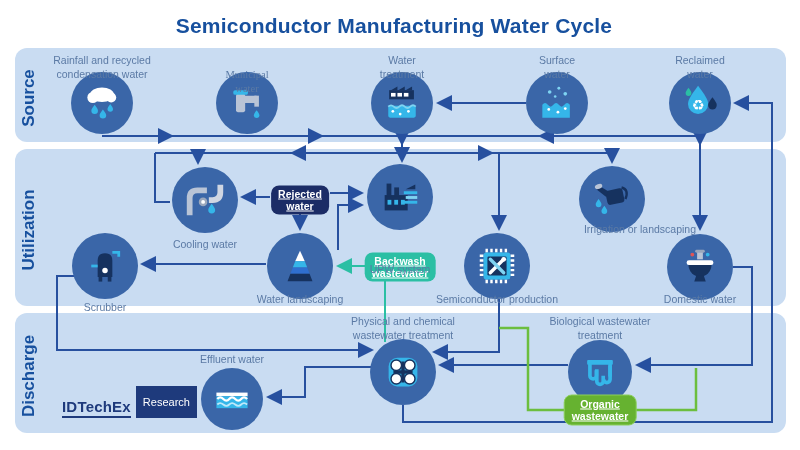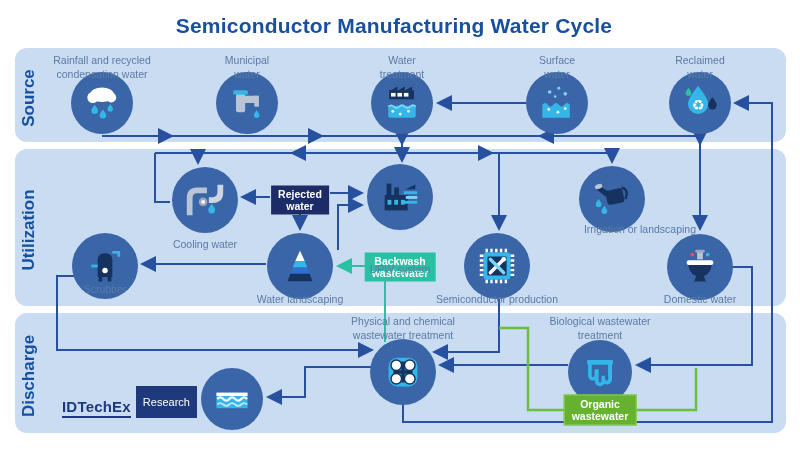--- a/index.html
+++ b/index.html
@@ -9,22 +9,22 @@
          font-size:21px;font-weight:bold;color:#17509e;letter-spacing:.2px;}
   .band{position:absolute;left:15px;width:771px;background:#c9dcf2;border-radius:12px;}
   .band-label{position:absolute;transform:rotate(-90deg);transform-origin:center;
               font-size:17px;font-weight:bold;color:#17509e;white-space:nowrap;}
   .node{position:absolute;border-radius:50%;background:#3a66a8;display:flex;
         align-items:center;justify-content:center;}
   .node svg{display:block;}
   .nlabel{position:absolute;transform:translateX(-50%);text-align:center;
           font-size:10.5px;line-height:14px;color:#5b7aa5;white-space:pre-line;width:170px;}
   .badge{position:absolute;transform:translate(-50%,-50%);color:#ffffff;font-weight:bold;
-         font-size:10.5px;line-height:11.5px;text-align:center;padding:3px 7px;border-radius:0;
-         white-space:pre-line;}
+         font-size:10.5px;line-height:11.5px;text-align:center;padding:3px 7px;border-radius:8px;
+         white-space:pre-line;text-decoration:underline;}
   .badge-rejected{background:#1b2c66;}
   .badge-backwash{background:#2bbfa4;}
   .badge-organic{background:#66b230;border:1.5px solid #8ccf5a;}
   #edges{position:absolute;left:0;top:0;}
   .logo{position:absolute;left:62px;top:386px;display:flex;align-items:flex-end;}
   .logo-brand{font-size:15px;font-weight:bold;color:#1e3a7c;border-bottom:2px solid #1e3a7c;
               padding-bottom:1px;letter-spacing:.2px;}
   .logo-sub{margin-left:5px;background:#1e3a7c;color:#ffffff;font-size:11px;padding:10px 7px;}
 </style>
 </head>
@@ -261,37 +261,38 @@
 
   <div class="badge badge-rejected" style="left:300px;top:200px;">Rejected
 water</div>
   <div class="badge badge-backwash" style="left:400px;top:267px;">Backwash
 wastewater</div>
   <div class="badge badge-organic" style="left:600px;top:410px;">Organic
 wastewater</div>
 
   <div class="nlabel" style="left:102px;top:53px;">Rainfall and recycled
 condensation water</div>
-  <div class="nlabel" style="left:247px;top:53px;">Municipal
+  <div class="nlabel" style="left:247px;top:68px;font-family:Liberation Serif, serif;">Municipal
 water</div>
   <div class="nlabel" style="left:402px;top:53px;">Water
 treatment</div>
   <div class="nlabel" style="left:557px;top:53px;">Surface
 water</div>
   <div class="nlabel" style="left:700px;top:53px;">Reclaimed
 water</div>
   <div class="nlabel" style="left:205px;top:237px;">Cooling water</div>
   <div class="nlabel" style="left:400px;top:234px;margin-top:28px;">UPW system</div>
   <div class="nlabel" style="left:640px;top:222px;">Irrigation or landscaping</div>
-  <div class="nlabel" style="left:105px;top:282px;">Scrubber</div>
+  <div class="nlabel" style="left:105px;top:300px;">Scrubber</div>
   <div class="nlabel" style="left:300px;top:292px;">Water landscaping</div>
   <div class="nlabel" style="left:497px;top:292px;">Semiconductor production</div>
   <div class="nlabel" style="left:700px;top:292px;">Domestic water</div>
   <div class="nlabel" style="left:403px;top:314px;">Physical and chemical
 wastewater treatment</div>
+  <div class="nlabel" style="left:232px;top:352px;">Effluent water</div>
   <div class="nlabel" style="left:600px;top:314px;">Biological wastewater
 treatment</div>
 
   <div class="logo">
     <span class="logo-brand">IDTechEx</span>
     <span class="logo-sub">Research</span>
   </div>
 
 </div>
 

